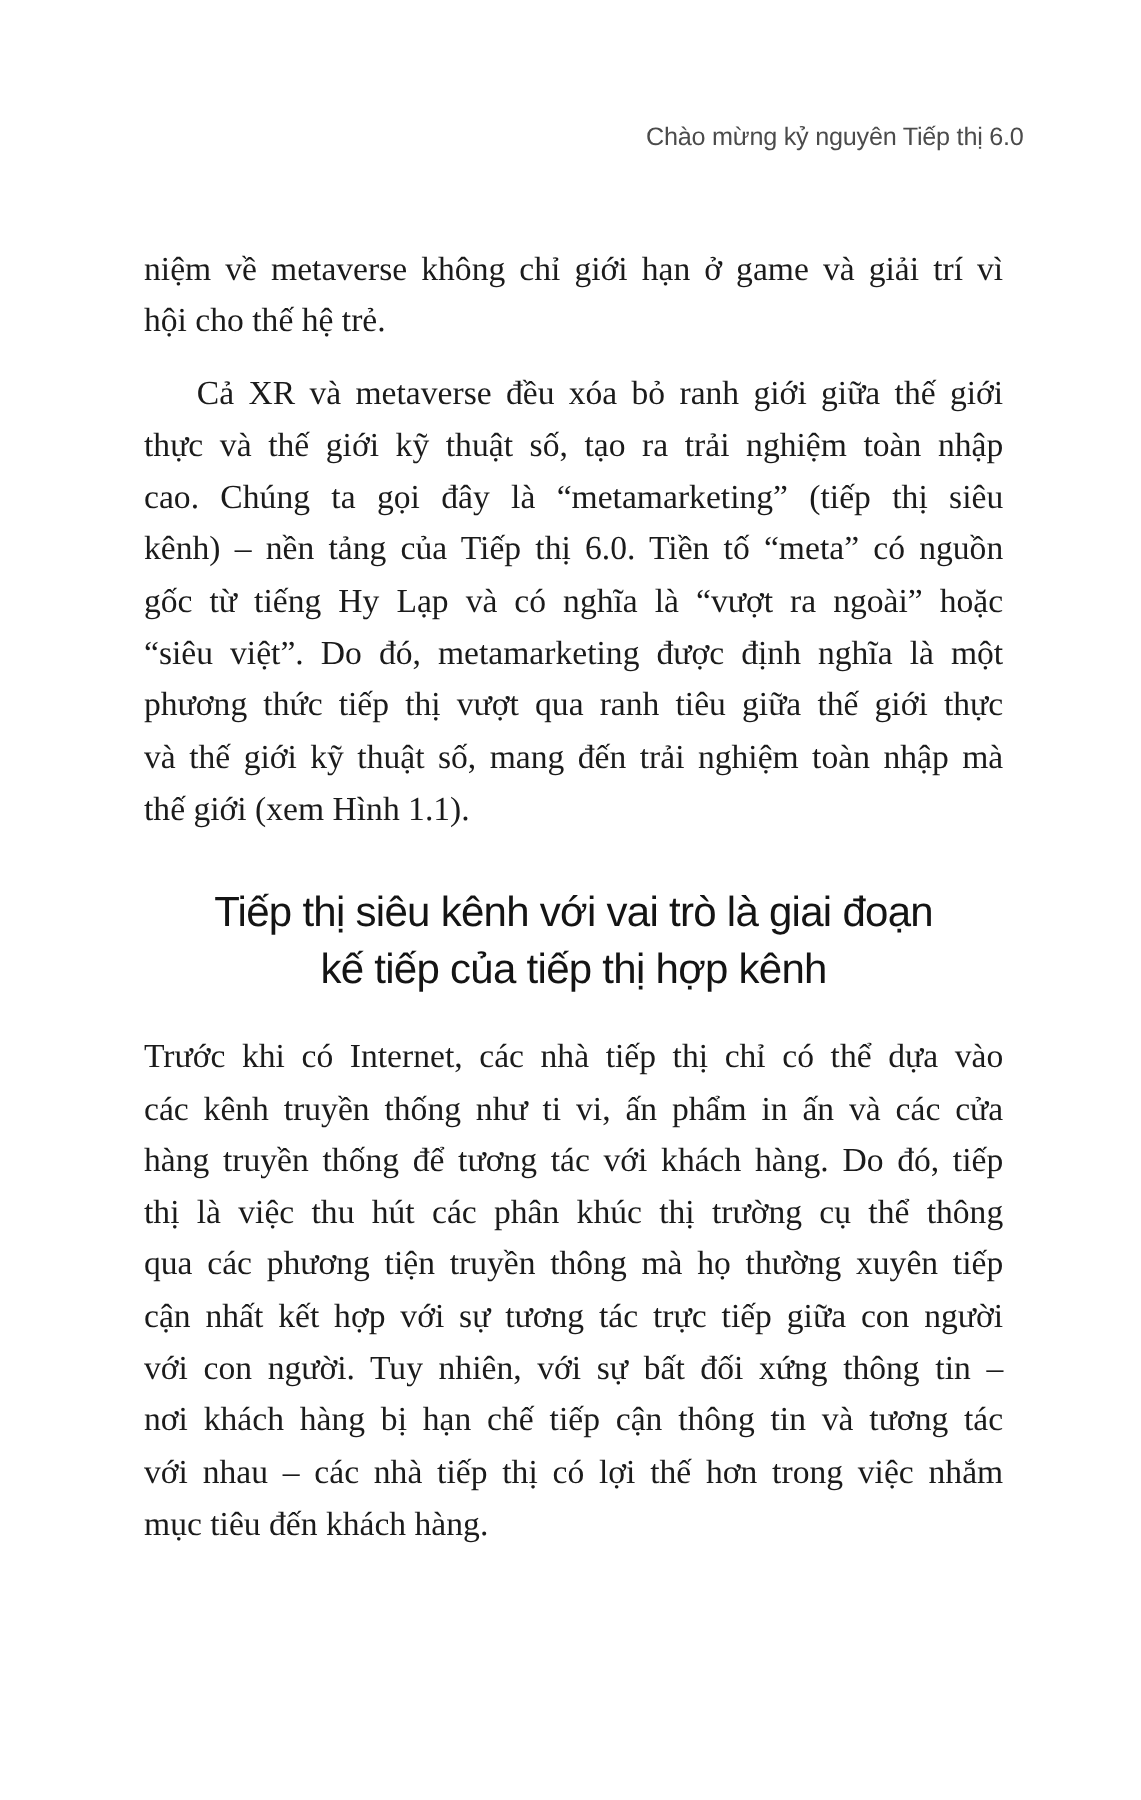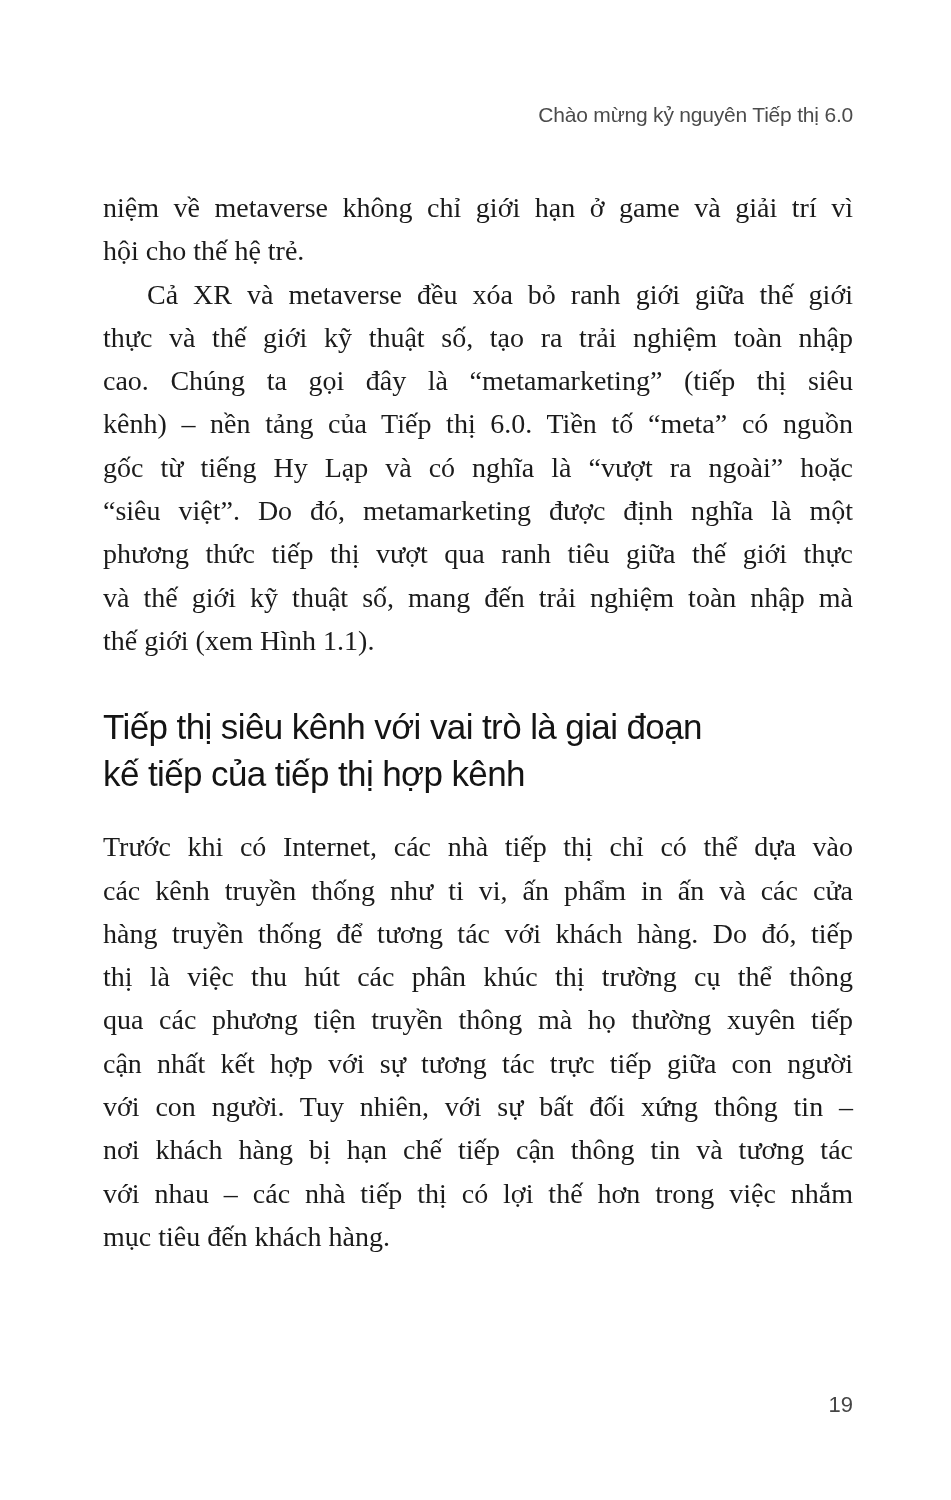--- a/index.html
+++ b/index.html
@@ -27,21 +27,21 @@
     color: var(--color-header-text, #4b4b4b);
   }
 
   .body-column {
     position: absolute;
     top: 186px;
     left: 103px;
     width: 750px;
   }
 
-  .paragraph { margin: 0; }
+  .paragraph { margin: 17px; }
 
   .text-line {
     font-family: "Liberation Serif", "DejaVu Serif", serif;
     font-size: 28px;
     line-height: 43.3px;
     height: 43.3px;
     color: var(--color-body-text, #1b1b1b);
     text-align: justify;
     text-align-last: justify;
     white-space: normal;
@@ -57,21 +57,21 @@
     margin-top: 41px;
     font-family: "Liberation Sans", "DejaVu Sans", sans-serif;
     font-weight: 400;
     letter-spacing: -0.6px;
     color: var(--color-heading-text, #141414);
   }
   .heading-line {
     font-size: 35px;
     line-height: 47px;
     height: 47px;
-    text-align: left;
+    text-align: center;
   }
 
   .para-after-heading { margin-top: 28px; }
 
   .page-number {
     position: absolute;
     top: 1392px;
     left: 103px;
     width: 750px;
     text-align: right;
@@ -119,15 +119,14 @@
       <div class="text-line">qua các phương tiện truyền thông mà họ thường xuyên tiếp</div>
       <div class="text-line">cận nhất kết hợp với sự tương tác trực tiếp giữa con người</div>
       <div class="text-line">với con người. Tuy nhiên, với sự bất đối xứng thông tin –</div>
       <div class="text-line">nơi khách hàng bị hạn chế tiếp cận thông tin và tương tác</div>
       <div class="text-line">với nhau – các nhà tiếp thị có lợi thế hơn trong việc nhắm</div>
       <div class="text-line last">mục tiêu đến khách hàng.</div>
     </div>
 
   </div>
 
-  <div class="page-number">19</div>
 
 </div>
 
 </body></html>

